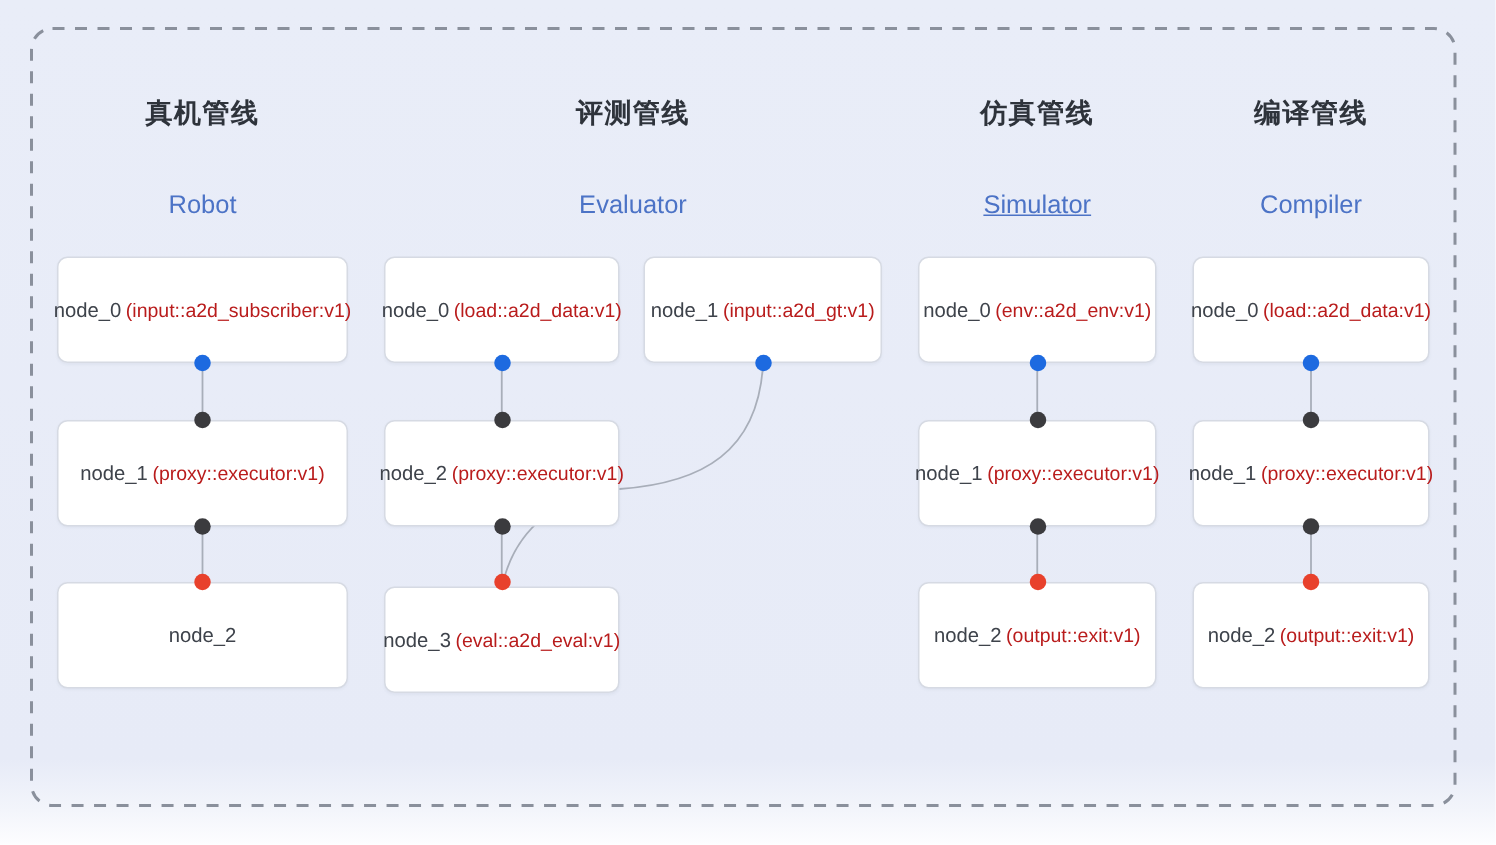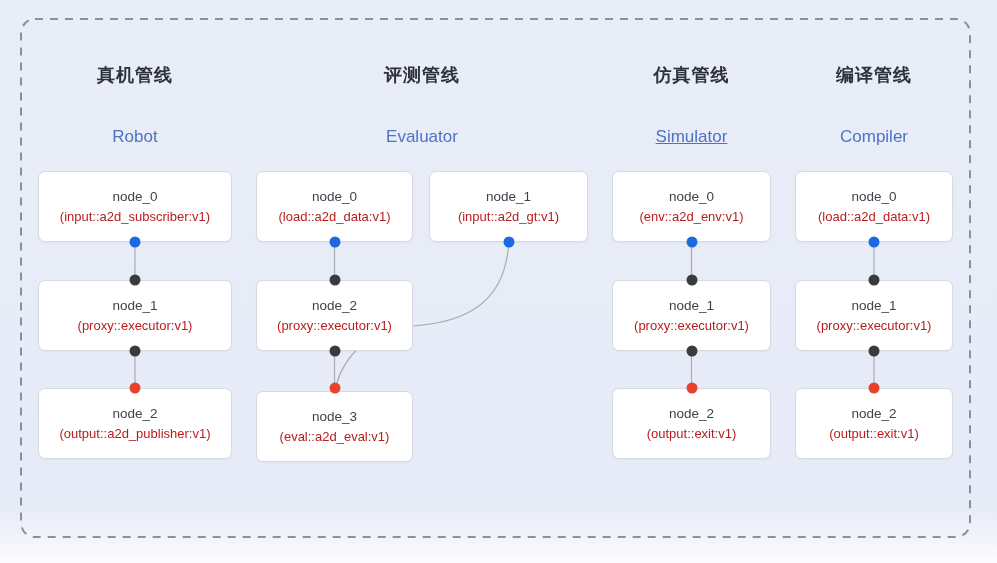--- a/index.html
+++ b/index.html
@@ -51,21 +51,21 @@
   }
   .node {
     position: absolute;
     height: 71px;
     box-sizing: border-box;
     background: #ffffff;
     border: 1px solid #d6dae3;
     border-radius: 7px;
     box-shadow: 0 1px 2px rgba(60, 70, 100, 0.05);
     display: flex;
-    flex-direction: column;
+    flex-direction: row;
     align-items: center;
     justify-content: center;
     gap: 3px;
     z-index: 2;
   }
   .node-name {
     font-size: 13.5px;
     color: #3e434b;
     line-height: 17px;
   }
@@ -125,21 +125,20 @@
   <div class="node" style="left:38px;top:171px;width:194px;">
     <div class="node-name">node_0</div>
     <div class="node-type">(input::a2d_subscriber:v1)</div>
   </div>
   <div class="node" style="left:38px;top:280px;width:194px;">
     <div class="node-name">node_1</div>
     <div class="node-type">(proxy::executor:v1)</div>
   </div>
   <div class="node" style="left:38px;top:388px;width:194px;">
     <div class="node-name">node_2</div>
-    <div class="node-type">(output::a2d_publisher:v1)</div>
   </div>
 
   <div class="node" style="left:256px;top:171px;width:157px;">
     <div class="node-name">node_0</div>
     <div class="node-type">(load::a2d_data:v1)</div>
   </div>
   <div class="node" style="left:429px;top:171px;width:159px;">
     <div class="node-name">node_1</div>
     <div class="node-type">(input::a2d_gt:v1)</div>
   </div>

